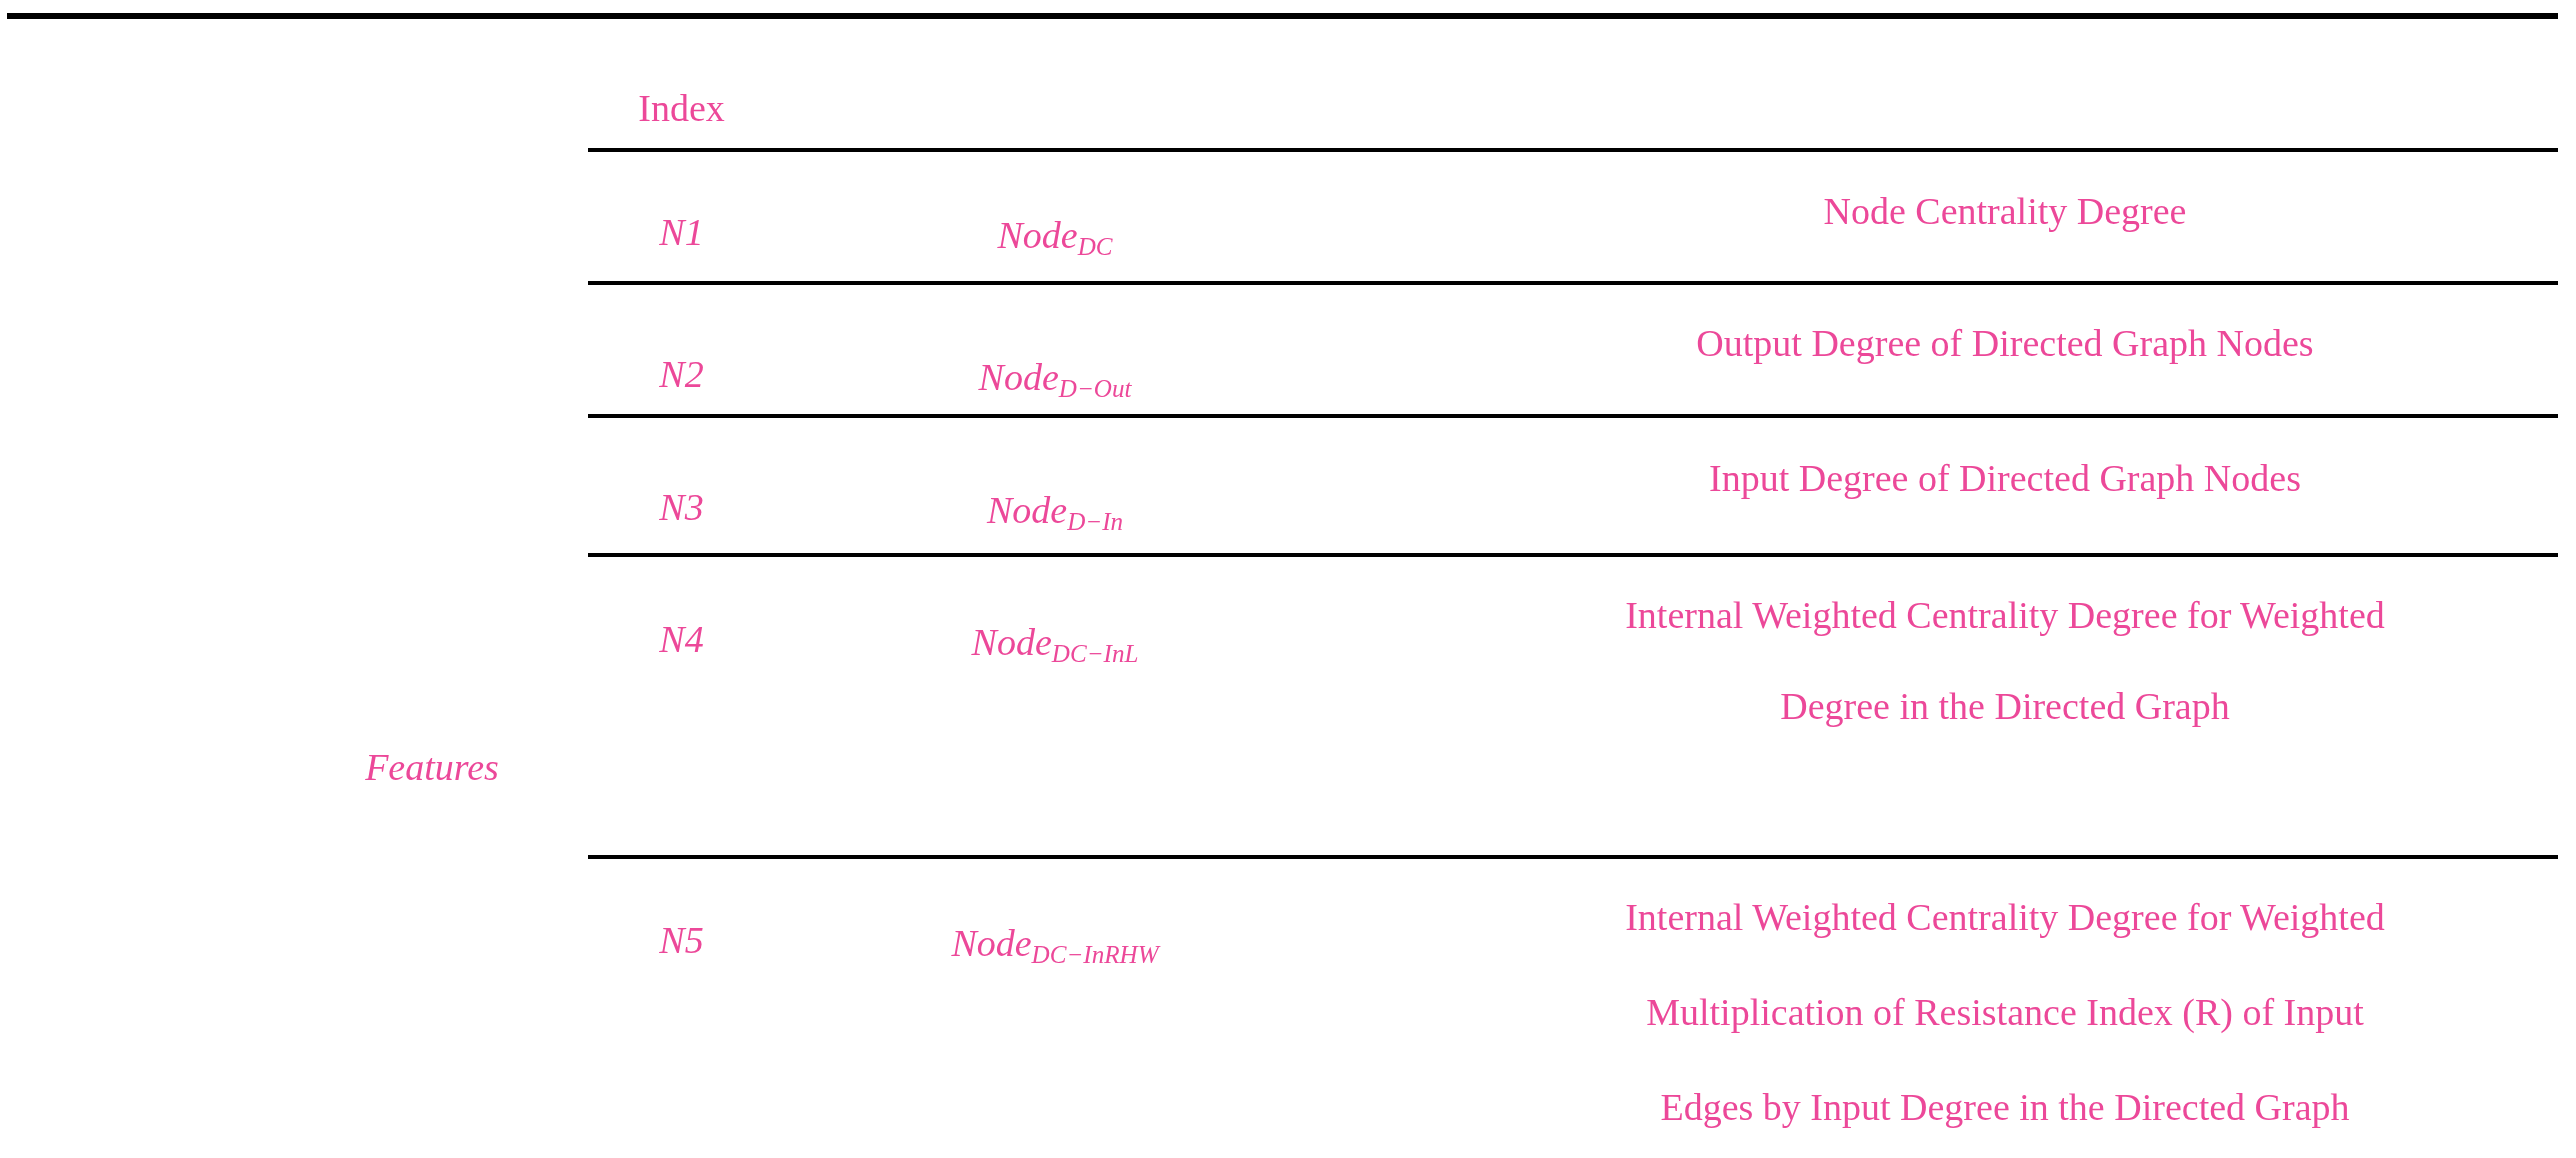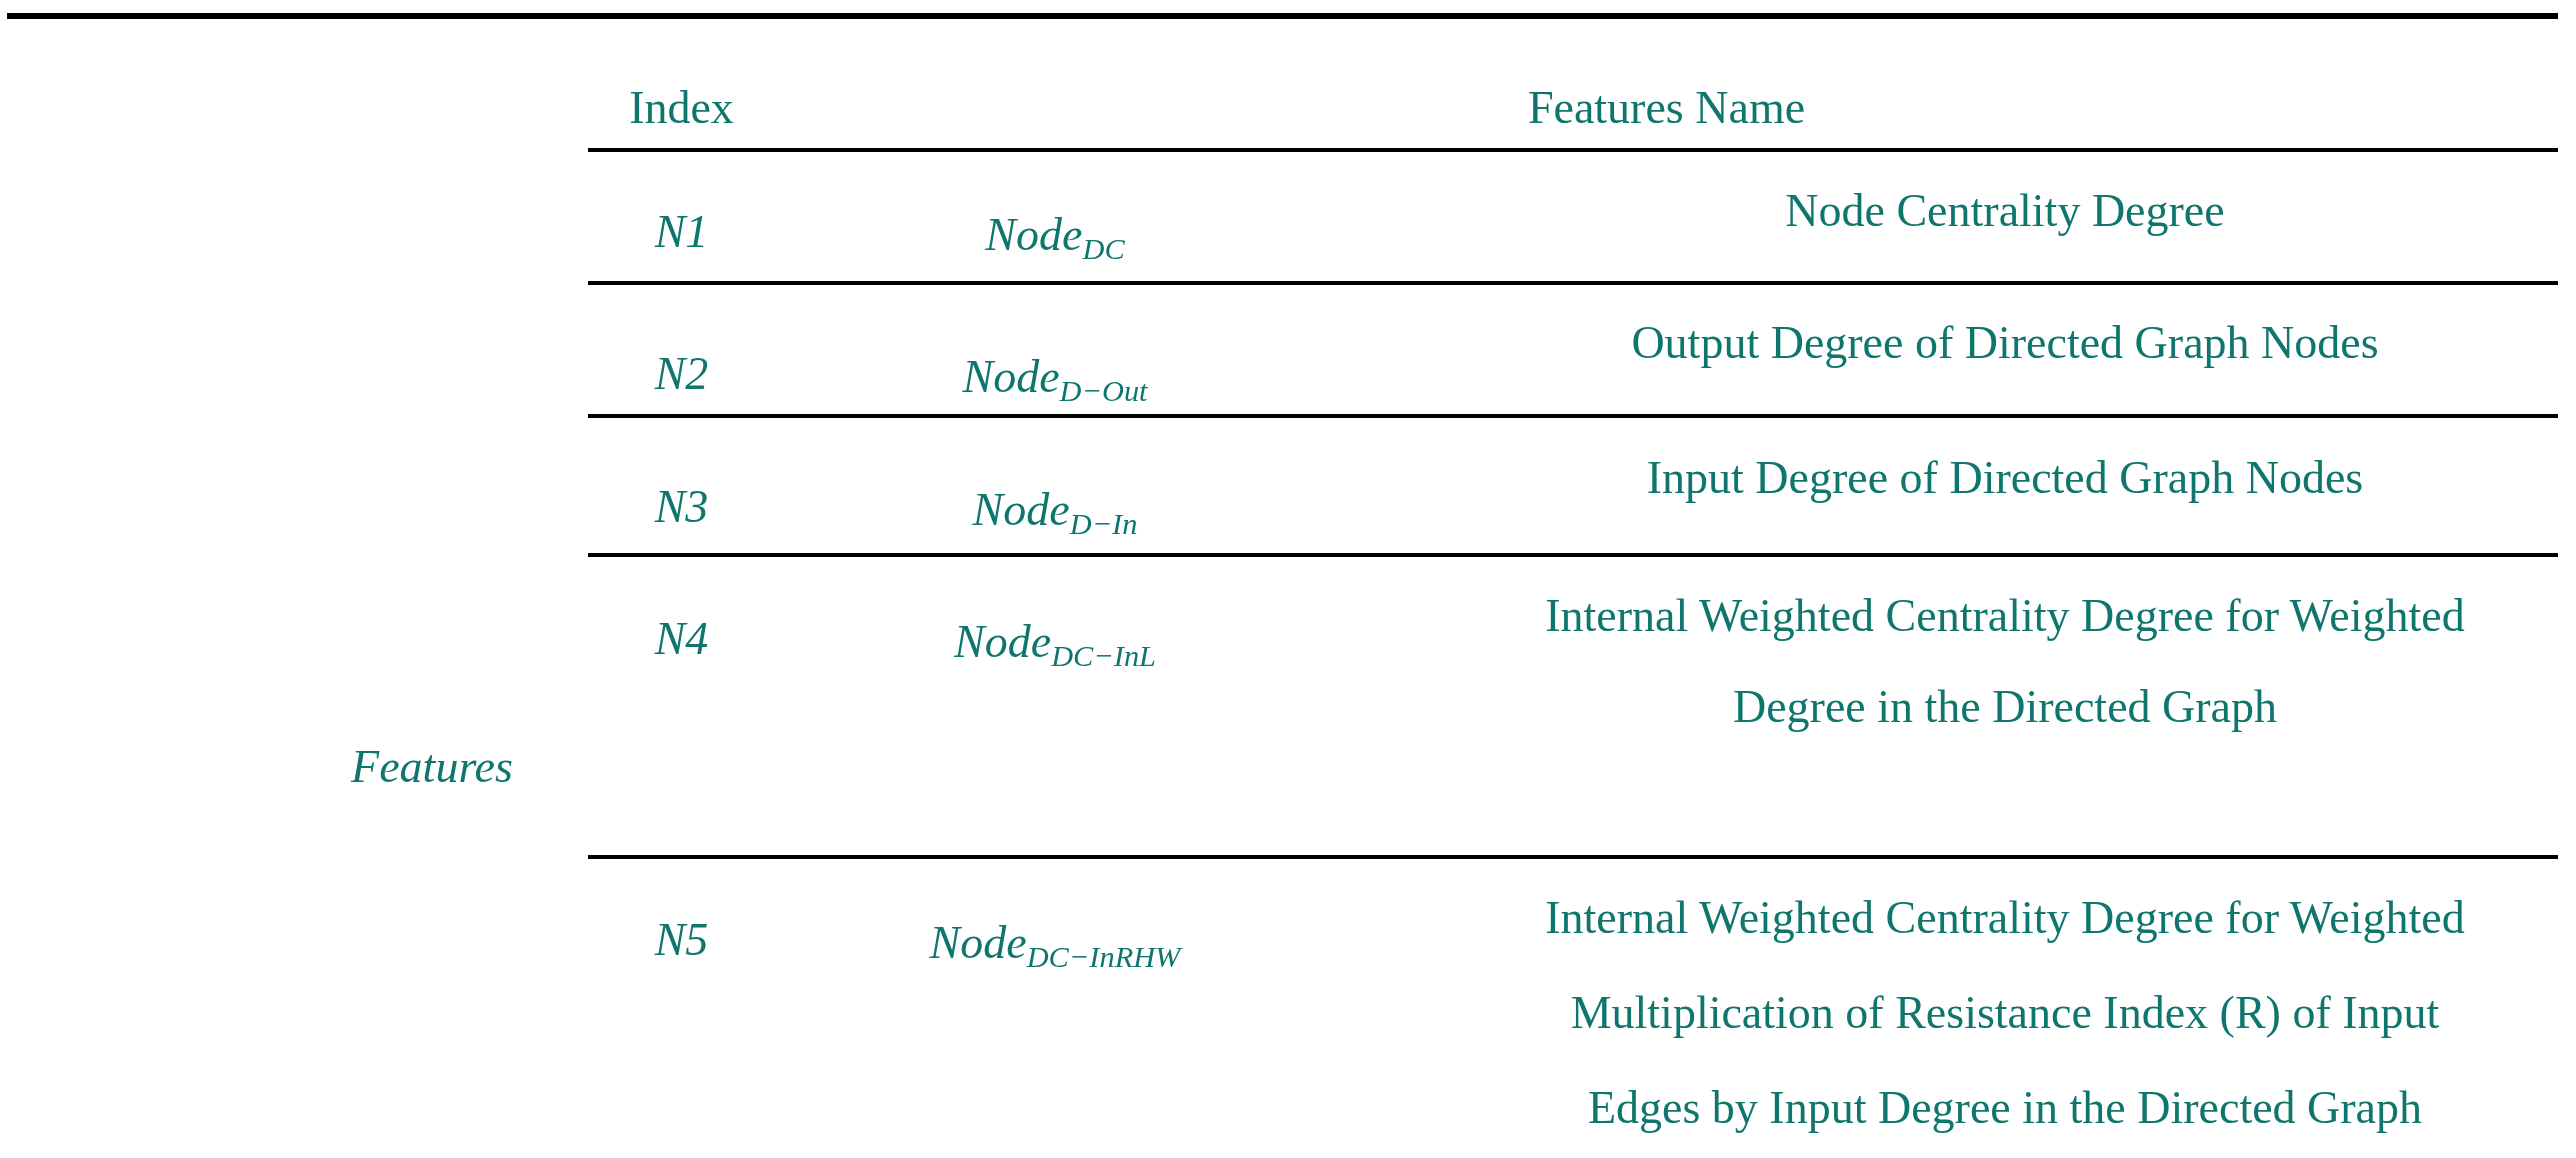--- a/index.html
+++ b/index.html
@@ -1,23 +1,23 @@
 <!DOCTYPE html>
 <html style="font-size:11px"><head>
 <meta charset="utf-8">
 <style>
   html,body{margin:0;padding:0;background:#ffffff;}
   .page{
     position:relative;
     width:2576px;
     height:1158px;
     background:#ffffff;
-    color:#0f766e;
+    color:#ec4899;
     font-family:"Liberation Serif","DejaVu Serif",serif;
-    font-size:46px;
+    font-size:38px;
     overflow:hidden;
   }
   .rule{position:absolute;background:#000000;}
   .cell{
     position:absolute;
     text-align:center;
     line-height:62px;
     white-space:nowrap;
   }
   .namecell{
@@ -42,21 +42,20 @@
 <div class="page">
 
   <div class="rule" style="left:7px;top:13px;width:2551px;height:5.5px;"></div>
   <div class="rule" style="left:588px;top:148px;width:1970px;height:3.5px;"></div>
   <div class="rule" style="left:588px;top:281px;width:1970px;height:3.5px;"></div>
   <div class="rule" style="left:588px;top:414px;width:1970px;height:3.5px;"></div>
   <div class="rule" style="left:588px;top:553px;width:1970px;height:3.5px;"></div>
   <div class="rule" style="left:588px;top:855px;width:1970px;height:3.5px;"></div>
 
   <div class="cell" style="left:588px;top:77px;width:187px;">Index</div>
-  <div class="cell" style="left:775px;top:77px;width:1783px;">Features Name</div>
 
   <div class="cell ital" style="left:207px;top:736px;width:450px;">Features</div>
 
   <div class="cell ital" style="left:588px;top:201px;width:187px;">N1</div>
   <div class="cell" style="left:775px;top:204px;width:560px;">
     <span class="symbase">Node</span><span class="sub">DC</span>
   </div>
   <div class="namecell single" style="left:1452px;top:180px;width:1106px;">
     <div class="line">Node Centrality Degree</div>
   </div>

